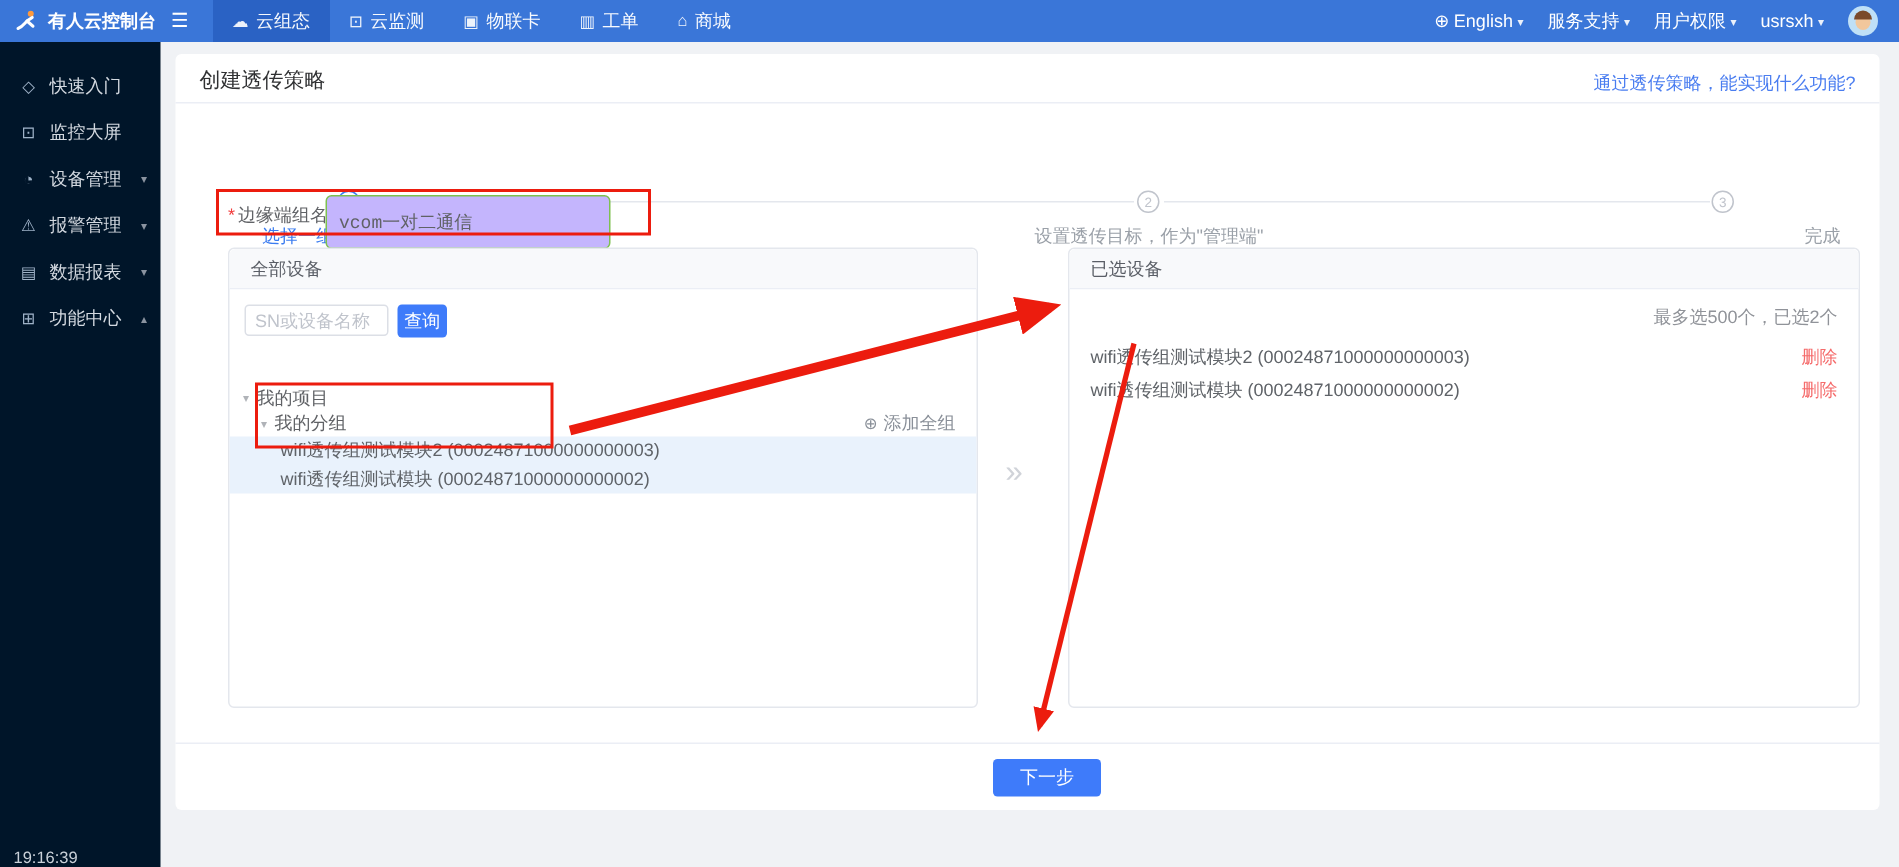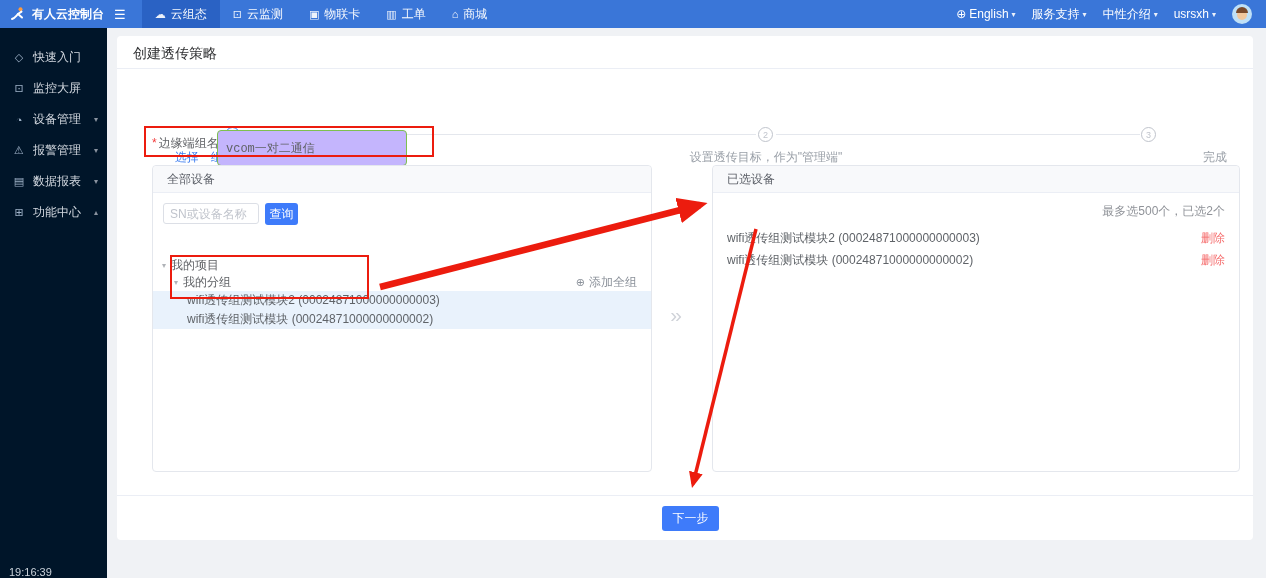--- a/index.html
+++ b/index.html
@@ -89,21 +89,21 @@
   .sel-row { position:absolute; left:0; right:0; height:20px; display:flex; align-items:center;
     justify-content:space-between; padding:0 14px; font-size:12px; color:#5f6368; }
   .sel-row.r1 { top:35px; }
   .sel-row.r2 { top:57px; }
   .del-link { color:#f56c6c; cursor:pointer; }
   
   .transfer { position:absolute; left:544px; top:264px; width:30px; height:30px;
     color:#d0d3d9; font-size:21px; line-height:30px; text-align:center; cursor:pointer; }
   
   .card-divider { position:absolute; left:0; right:0; top:459px; height:1px; background:#ebeef5; }
-  .next-btn { position:absolute; left:545px; top:470px; width:57px; height:25px;
+  .next-btn { position:absolute; left:545px; top:470px; width:72px; height:25px;
     background:#3e7bfa; color:#fff; border:none; border-radius:3px; font-size:12px; cursor:pointer;
     font-family:inherit; }
   
   .annotation-overlay { position:absolute; left:0; top:0; width:1266px; height:578px;
     pointer-events:none; z-index:50; }
 </style>
 </head>
 <body>
 
 <div class="navbar">
@@ -142,21 +142,21 @@
     <div class="nav-drop">
       <span>⊕</span>
       <span>English</span>
       <span class="caret">▾</span>
     </div>
     <div class="nav-drop">
       <span>服务支持</span>
       <span class="caret">▾</span>
     </div>
     <div class="nav-drop">
-      <span>中性介绍</span>
+      <span>用户权限</span>
       <span class="caret">▾</span>
     </div>
     <div class="nav-drop">
       <span>usrsxh</span>
       <span class="caret">▾</span>
     </div>
     <div class="avatar">
       <div class="face"></div>
       <div class="hair"></div>
     </div>
@@ -192,20 +192,21 @@
     <span class="side-icon">⊞</span>
     <span>功能中心</span>
     <span class="side-caret">▴</span>
   </div>
   <div class="timestamp">19:16:39</div>
 </div>
 
 <div class="card">
   <div class="card-header">
     <div class="page-title">创建透传策略</div>
+    <div class="help-link">通过透传策略，能实现什么功能?</div>
   </div>
 
   <div class="stepper">
     <div class="step-line" style="left:126px; width:513px;"></div>
     <div class="step-line" style="left:659px; width:364px;"></div>
     <div class="step-circle active" style="left:108px;">
       <span>1</span>
     </div>
     <div class="step-circle" style="left:641px;">
       <span>2</span>

